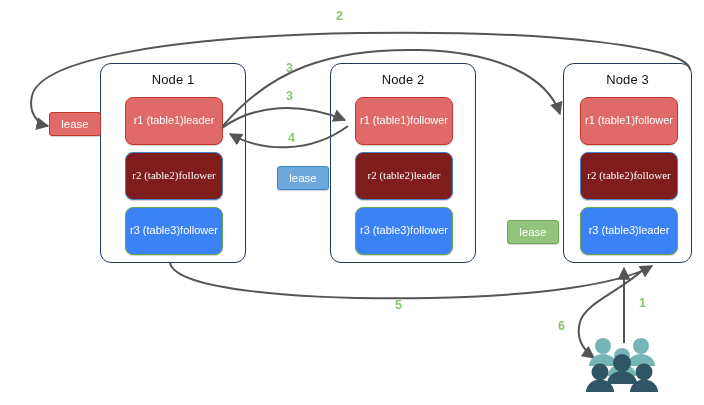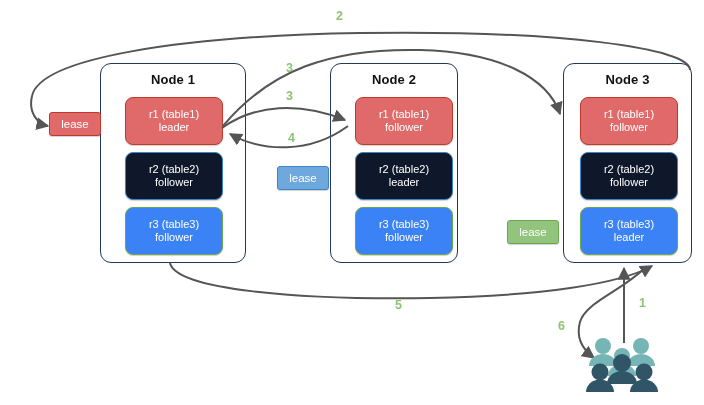--- a/index.html
+++ b/index.html
@@ -31,39 +31,38 @@
     border-radius: 11px;
     background: #ffffff;
     z-index: 2;
   }
   .node-title {
     position: absolute;
     left: 0; right: 0;
     top: 8px;
     text-align: center;
     font-size: 13px;
-    font-weight: bold;
+    font-weight: normal;
     color: #111111;
     letter-spacing: 0.1px;
   }
   .replica {
     position: absolute;
     border-radius: 8px;
     display: flex;
-    flex-direction: column;
     align-items: center;
     justify-content: center;
     color: #ffffff;
     font-size: 11px;
     line-height: 13.5px;
     text-align: center;
     box-shadow: 0 1px 1px rgba(0,0,0,0.18);
   }
   .rep-red   { background: #e06a6a; border: 1.4px solid #c0392b; }
-  .rep-blue  { background: #0f172a; border: 1.4px solid #3d85c8; }
+  .rep-blue  { background: #7f1d1d; border: 1.4px solid #3d85c8; font-family: Liberation Serif, serif; }
   .rep-green { background: #3b82f6; border: 1.4px solid #6aa84f; }
 
   .lease {
     position: absolute;
     border-radius: 3px;
     display: flex;
     align-items: center;
     justify-content: center;
     color: #ffffff;
     font-size: 11.5px;
@@ -123,21 +122,21 @@
     <div class="replica rep-blue" style="left:24px; top:88px; width:98px; height:48px;">
       <span>r2 (table2)</span>
       <span>follower</span>
     </div>
     <div class="replica rep-green" style="left:24px; top:143px; width:98px; height:48px;">
       <span>r3 (table3)</span>
       <span>follower</span>
     </div>
   </div>
 
-  <div class="node-box" style="left:330px; top:63px; width:128px; height:200px;">
+  <div class="node-box" style="left:330px; top:63px; width:146px; height:200px;">
     <div class="node-title">Node 2</div>
     <div class="replica rep-red" style="left:24px; top:33px; width:98px; height:48px;">
       <span>r1 (table1)</span>
       <span>follower</span>
     </div>
     <div class="replica rep-blue" style="left:24px; top:88px; width:98px; height:48px;">
       <span>r2 (table2)</span>
       <span>leader</span>
     </div>
     <div class="replica rep-green" style="left:24px; top:143px; width:98px; height:48px;">

